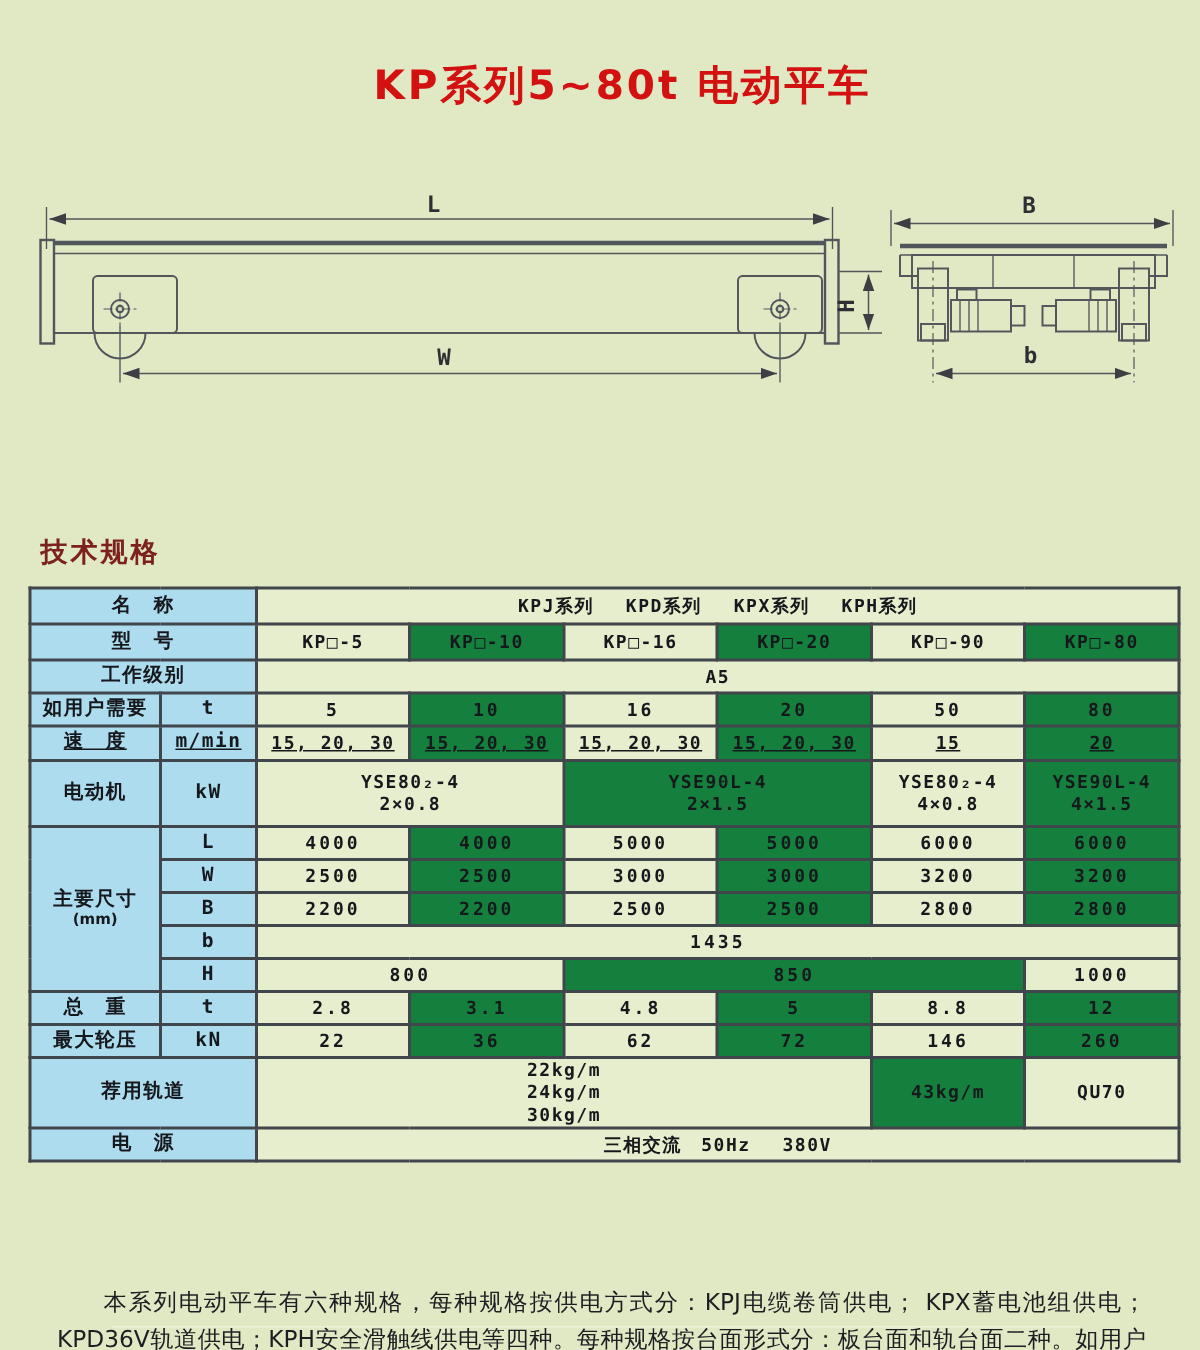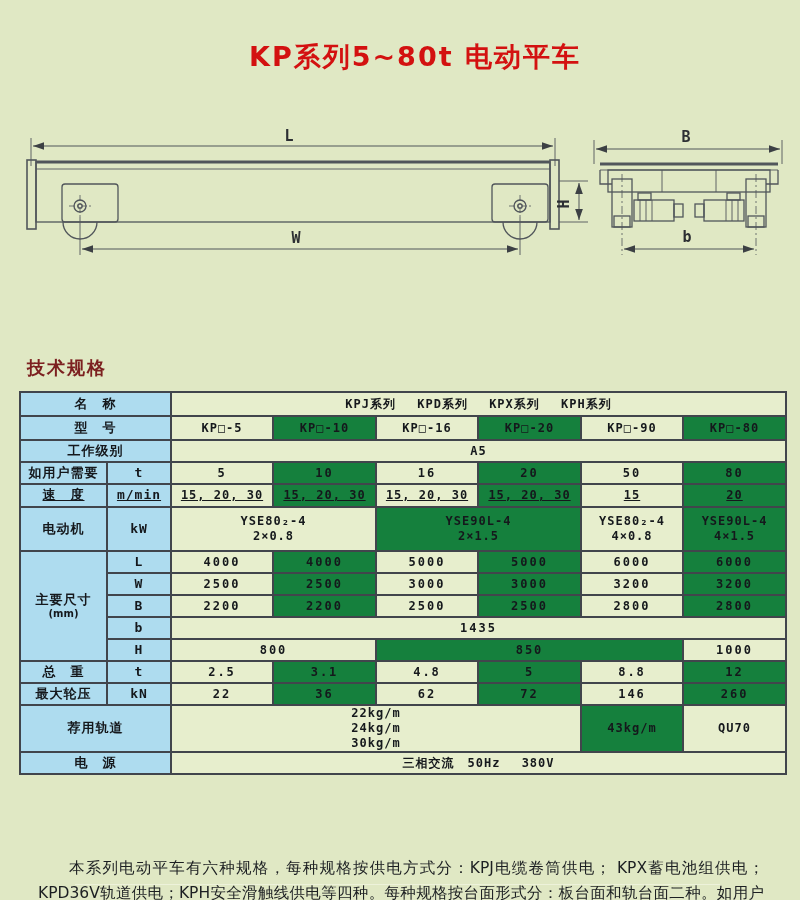--- a/index.html
+++ b/index.html
@@ -269,21 +269,21 @@
     <tr class="r-std">
       <td class="lab mono">H</td>
       <td colspan="2" class="g num">800</td>
       <td colspan="3" class="b num">850</td>
       <td class="g num">1000</td>
     </tr>
 
     <tr class="r-std">
       <td class="lab">总　重</td>
       <td class="lab small-unit mono">t</td>
-      <td class="g num">2.5</td>
+      <td class="g num">2.8</td>
       <td class="b num">3.1</td>
       <td class="g num">4.8</td>
       <td class="b num">5</td>
       <td class="g num">8.8</td>
       <td class="b num">12</td>
     </tr>
 
     <tr class="r-std">
       <td class="lab">最大轮压</td>
       <td class="lab small-unit mono">kN</td>

